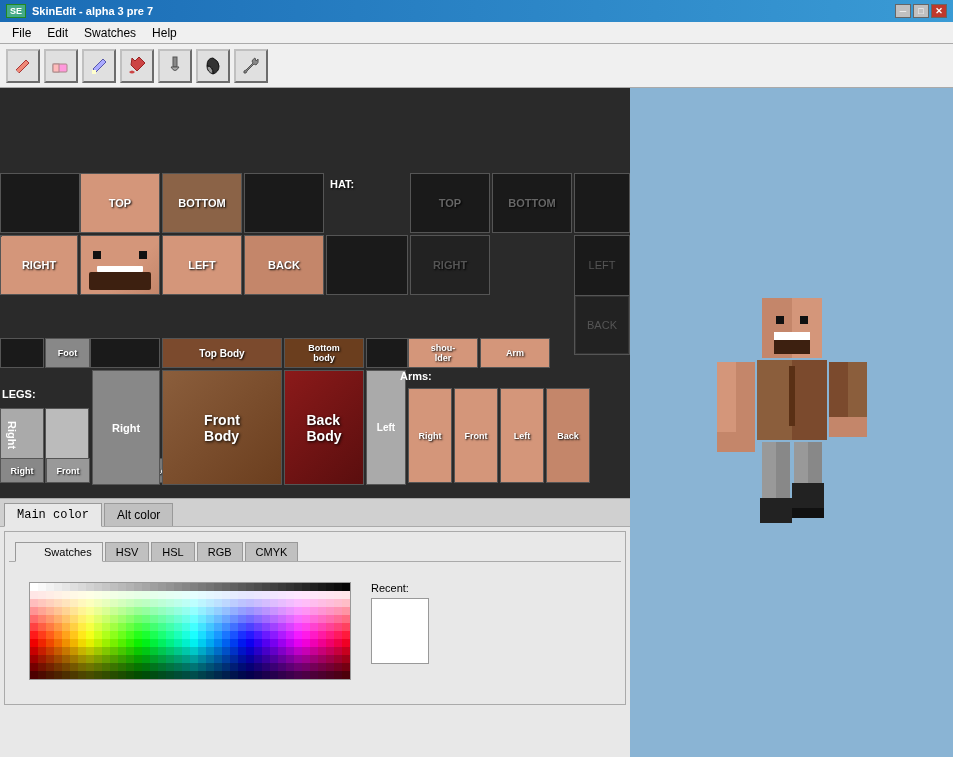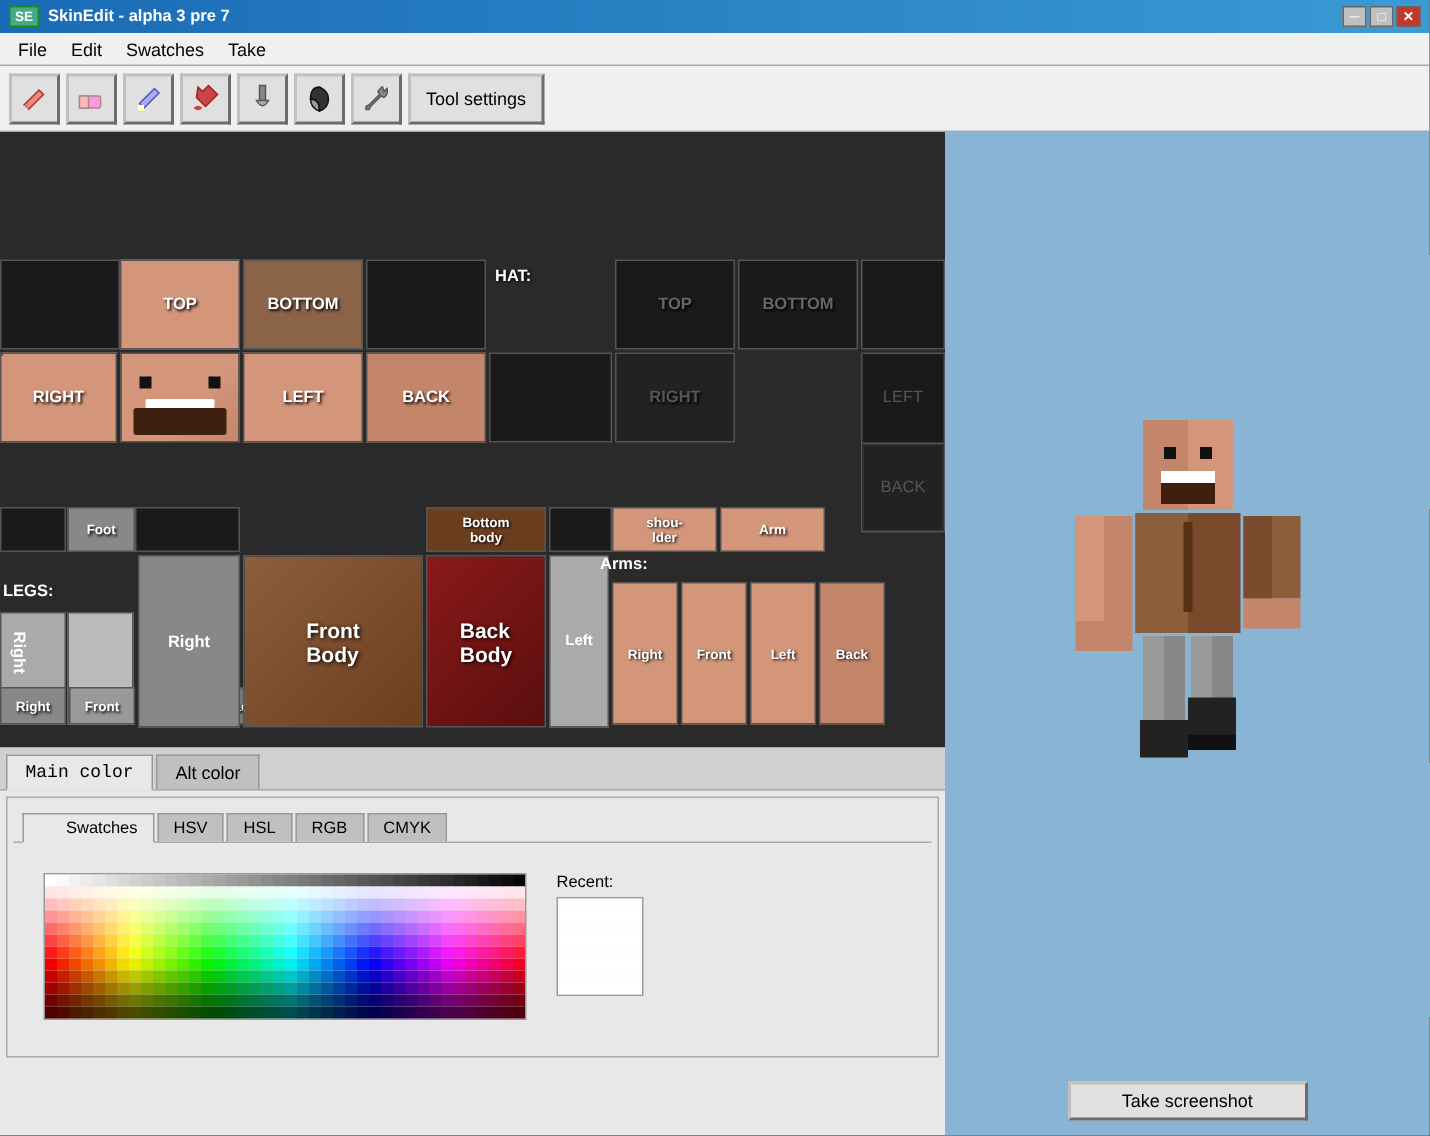--- a/index.html
+++ b/index.html
@@ -260,21 +260,21 @@
     <div class="title-btn">─</div>
     <div class="title-btn">□</div>
     <div class="title-btn close">✕</div>
   </div>
 </div>
 
 <div id="menu-bar">
   <div class="menu-item">File</div>
   <div class="menu-item">Edit</div>
   <div class="menu-item">Swatches</div>
-  <div class="menu-item">Take</div>
+  <div class="menu-item">Help</div>
 </div>
 
 <div id="toolbar">
   <div class="tool-btn" title="Pencil">
     <svg width="20" height="20" viewBox="0 0 20 20">
         <path d="M3 14 L13 4 L16 7 L6 17 Z" fill="#e87" stroke="#a33" stroke-width="1"></path>
         <path d="M3 14 L6 17 L1 18 Z" fill="#ddd"></path>
       </svg>
   </div>
   <div class="tool-btn" title="Eraser">
@@ -305,21 +305,20 @@
     <svg width="20" height="20" viewBox="0 0 20 20">
         <path d="M10 2 Q16 5 16 10 Q16 16 10 18 Q10 10 4 10 Q4 2 10 2 Z" fill="#333" stroke="#111" stroke-width="1"></path>
         <path d="M4 10 Q10 10 10 18 Q4 16 4 10 Z" fill="#999" stroke="#111" stroke-width="1"></path>
       </svg>
   </div>
   <div class="tool-btn" title="Settings">
     <svg width="20" height="20" viewBox="0 0 20 20">
         <path d="M14 2 L15 5 L17 3 Q18 7 15 9 L13 8 L6 15 L5 17 L3 17 L3 15 L5 14 L12 7 L11 5 Q13 2 14 2 Z" fill="#888" stroke="#555" stroke-width="1"></path>
       </svg>
   </div>
-  <button id="tool-settings-btn">Tool settings</button>
 </div>
 
 <div id="main-content">
 
   <div id="skin-editor">
 
     <div id="skin-map" style="position:relative; width:630px; height:410px; background:#2a2a2a; overflow:hidden;">
 
       <div style="position:absolute; left:2px; top:90px; color:white; font-size:11px; font-weight:bold; text-shadow:1px 1px 2px black;">HEAD:</div>
 
@@ -386,20 +385,23 @@
         </div>
       </div>
 
       <div style="position:absolute; left:2px; top:250px; color:white; font-size:9px; text-align:center; width:45px;">Leg<br>Top</div>
       <div class="skin-cell" style="left:45px; top:250px; width:45px; height:30px; background:#888;">
         <span style="font-size:9px;">Foot</span>
       </div>
 
       <div class="skin-cell dark-cell" style="left:0px; top:250px; width:44px; height:30px;"></div>
 
+      <div class="skin-cell body-top" style="left:162px; top:250px; width:120px; height:30px;">
+        <span style="font-size:10px;">Top Body</span>
+      </div>
 
       <div class="skin-cell body-bottom" style="left:284px; top:250px; width:80px; height:30px;">
         <span style="font-size:9px;">Bottom<br>body</span>
       </div>
 
       <div class="skin-cell dark-cell" style="left:90px; top:250px; width:70px; height:30px;"></div>
 
       <div class="skin-cell arm-top" style="left:408px; top:250px; width:70px; height:30px;">
         <span style="font-size:9px;">shou-<br>lder</span>
       </div>
@@ -1054,15 +1056,14 @@
 
         <rect x="68" y="210" width="32" height="25" fill="#222"></rect>
 
         <rect x="102" y="154" width="28" height="50" fill="#888"></rect>
         <rect x="102" y="154" width="14" height="50" fill="#999"></rect>
 
         <rect x="100" y="195" width="32" height="25" fill="#222"></rect>
         <rect x="100" y="220" width="32" height="10" fill="#111"></rect>
       </svg>
     </div>
-    <button id="screenshot-btn">Take screenshot</button>
   </div>
 </div>
 
 </body></html>

